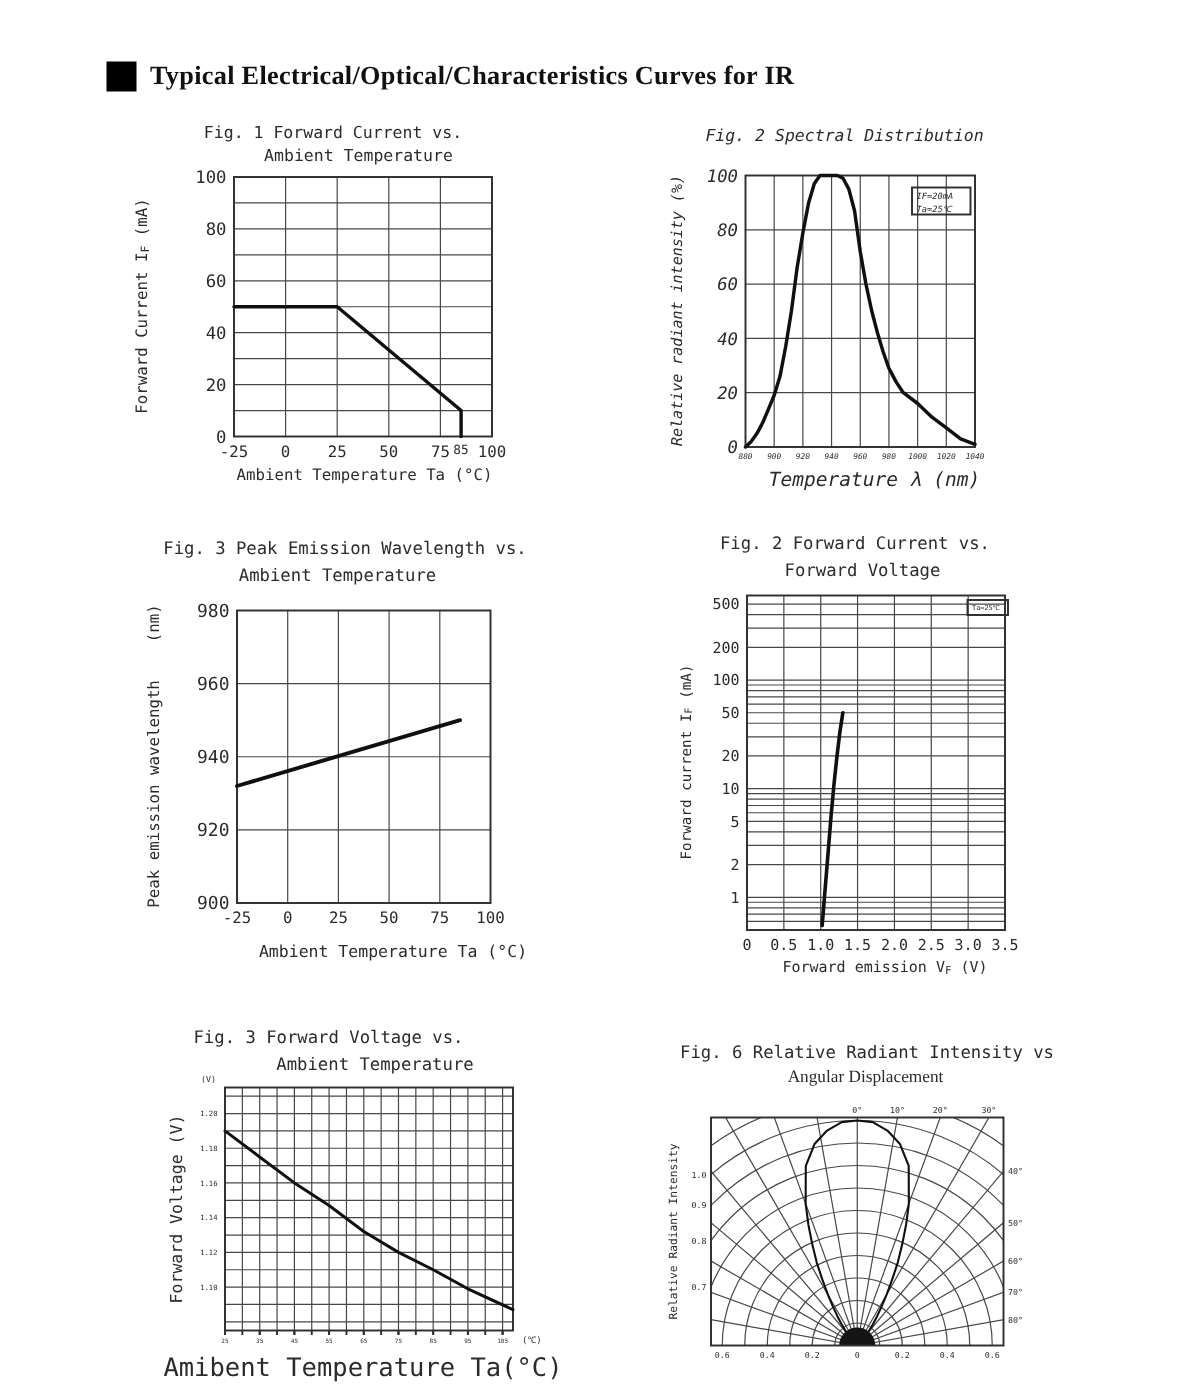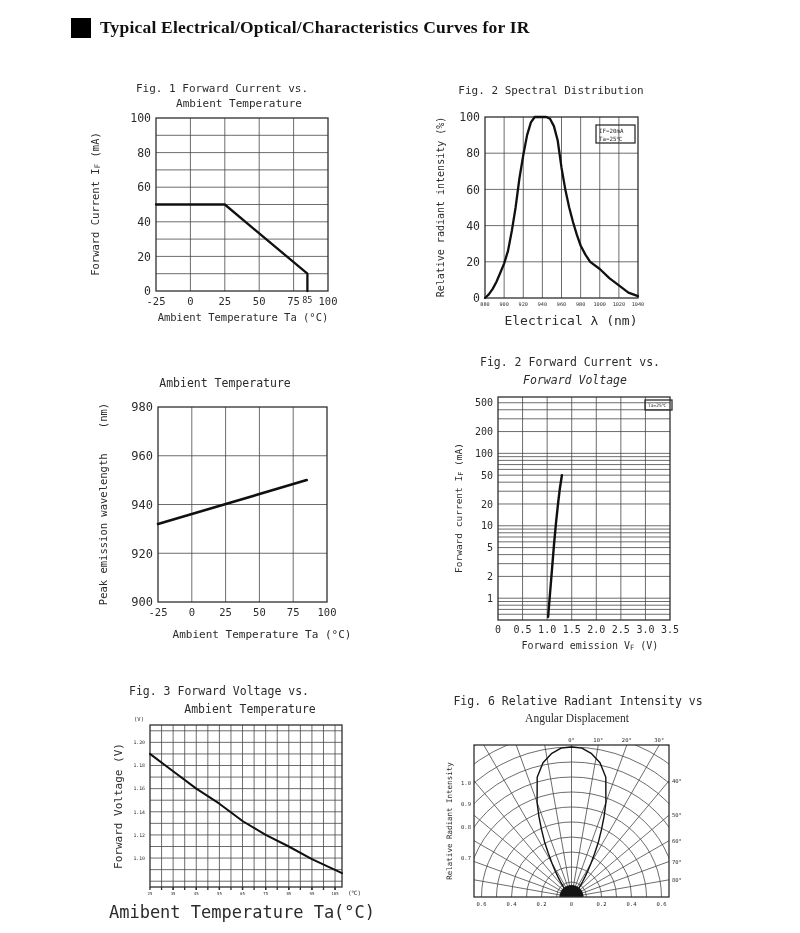--- a/index.html
+++ b/index.html
@@ -1,19 +1,19 @@
 <!DOCTYPE html>
 <html><head>
 <meta charset="utf-8">
 <style>
   html,body{margin:0;padding:0;}
   body{width:800px;height:933px;background:#ffffff;position:relative;overflow:hidden;
        font-family:"DejaVu Sans Mono", monospace;color:#2b2b2b;}
   .page{position:absolute;inset:0;background:#fff;}
-  header{position:absolute;left:56px;top:17px;display:flex;align-items:center;padding-left:15px;}
+  header{position:absolute;left:56px;top:40px;display:flex;align-items:center;padding-left:15px;}
   .sq{display:inline-block;width:20px;height:20px;background:#000;margin-right:9px;}
   h1{font-family:"Liberation Serif", serif;font-weight:bold;font-size:17.5px;color:#111;
      margin:0;letter-spacing:0.2px;}
   .fig{position:absolute;}
   .fig svg{position:absolute;left:0;top:0;}
   .ft{position:absolute;transform:translateX(-50%);font-size:11.5px;white-space:nowrap;
       color:#2b2b2b;}
   .xlab{position:absolute;transform:translateX(-50%);font-size:10.5px;white-space:nowrap;}
   .ylab{position:absolute;transform:translate(-50%,-50%) rotate(-90deg);white-space:pre;
         font-size:10.5px;}
@@ -63,21 +63,21 @@
         <text x="91" y="182.54" text-anchor="end" font-size="11.5">20</text>
         <text x="91" y="147.94" text-anchor="end" font-size="11.5">40</text>
         <text x="91" y="113.34" text-anchor="end" font-size="11.5">60</text>
         <text x="91" y="78.74" text-anchor="end" font-size="11.5">80</text>
         <text x="91" y="44.14" text-anchor="end" font-size="11.5">100</text>
         <path d="M96.0,126.5 L164.8,126.5 L247.4,195.7 L247.4,213.0" class="c" stroke-width="2.3"></path>
       </svg>
     <div class="xlab" style="left:183px;top:233px;"><span>Ambient Temperature Ta (°C)</span><span class="sub"></span><span></span></div>
   </section>
 
-  <section class="fig" style="left:408px;top:78px;width:360px;height:280px;">
+  <section class="fig" style="left:420px;top:78px;width:360px;height:280px;font-style:italic;">
     <div class="ft" style="left:143px;top:6px;font-size:11px;">Fig. 2 Spectral Distribution</div>
     <div class="ylab" style="left:32px;top:129px;font-size:10px;"><span>Relative radiant intensity (%)</span></div>
     <svg width="360" height="280" viewBox="0 0 360 280">
         <line x1="96.125" y1="39" x2="96.125" y2="220" class="g"></line>
         <line x1="115.25" y1="39" x2="115.25" y2="220" class="g"></line>
         <line x1="134.375" y1="39" x2="134.375" y2="220" class="g"></line>
         <line x1="153.5" y1="39" x2="153.5" y2="220" class="g"></line>
         <line x1="172.625" y1="39" x2="172.625" y2="220" class="g"></line>
         <line x1="191.75" y1="39" x2="191.75" y2="220" class="g"></line>
         <line x1="210.875" y1="39" x2="210.875" y2="220" class="g"></line>
@@ -99,24 +99,25 @@
         <text x="72" y="187.94" text-anchor="end" font-size="11.5">20</text>
         <text x="72" y="151.73999999999998" text-anchor="end" font-size="11.5">40</text>
         <text x="72" y="115.54" text-anchor="end" font-size="11.5">60</text>
         <text x="72" y="79.33999999999999" text-anchor="end" font-size="11.5">80</text>
         <text x="72" y="43.14" text-anchor="end" font-size="11.5">100</text>
         <path d="M77.0,220.0 L80.8,216.4 L84.7,210.9 L88.5,203.7 L92.3,194.7 L96.1,185.6 L100.0,172.9 L103.8,153.0 L107.6,129.5 L111.4,100.5 L115.3,77.0 L119.1,57.1 L122.9,44.4 L126.7,39.0 L132.5,39.0 L138.2,39.0 L142.0,40.8 L145.9,48.1 L149.7,62.5 L153.5,89.7 L157.3,111.4 L161.2,129.5 L165.0,144.0 L168.8,156.7 L172.6,167.5 L177.4,176.6 L182.2,183.8 L191.8,191.0 L201.3,200.1 L210.9,207.3 L220.4,214.6 L230.0,218.2" class="c" stroke-width="2.3"></path>
         <rect x="188" y="47" width="39" height="18" class="b" stroke-width="1"></rect>
         <text x="191" y="54.8" font-size="5.8">IF=20mA</text>
         <text x="191" y="63.199999999999996" font-size="5.8">Ta=25℃</text>
       </svg>
-    <div class="xlab" style="left:163px;top:235px;font-size:13px;"><span>Electrical λ (nm)</span></div>
+    <div class="xlab" style="left:163px;top:235px;font-size:13px;"><span>Temperature λ (nm)</span></div>
   </section>
 
   <section class="fig" style="left:60px;top:352px;width:330px;height:300px;">
+    <div class="ft" style="left:170px;top:6px;">Fig. 3 Peak Emission Wavelength vs.</div>
     <div class="ft" style="left:165px;top:24px;">Ambient Temperature</div>
     <div class="ylab" style="left:43px;top:152px;"><span>Peak emission wavelength    (nm)</span></div>
     <svg width="330" height="300" viewBox="0 0 330 300">
         <line x1="131.8" y1="55" x2="131.8" y2="250" class="g"></line>
         <line x1="165.60000000000002" y1="55" x2="165.60000000000002" y2="250" class="g"></line>
         <line x1="199.39999999999998" y1="55" x2="199.39999999999998" y2="250" class="g"></line>
         <line x1="233.20000000000002" y1="55" x2="233.20000000000002" y2="250" class="g"></line>
         <line x1="98" y1="201.25" x2="267" y2="201.25" class="g"></line>
         <line x1="98" y1="152.5" x2="267" y2="152.5" class="g"></line>
         <line x1="98" y1="103.75" x2="267" y2="103.75" class="g"></line>
@@ -132,21 +133,21 @@
         <text x="93" y="156.82" text-anchor="end" font-size="12">940</text>
         <text x="93" y="108.07" text-anchor="end" font-size="12">960</text>
         <text x="93" y="59.32" text-anchor="end" font-size="12">980</text>
         <path d="M98.0,172.0 L246.7,128.1" class="c" stroke-width="2.6"></path>
       </svg>
     <div class="xlab" style="left:202px;top:276px;font-size:11px;"><span>Ambient Temperature Ta (°C)</span></div>
   </section>
 
   <section class="fig" style="left:420px;top:352px;width:380px;height:310px;">
     <div class="ft" style="left:150px;top:3px;">Fig. 2 Forward Current vs.</div>
-    <div class="ft" style="left:155px;top:21px;font-style:italic;">Forward Voltage</div>
+    <div class="ft" style="left:155px;top:21px;">Forward Voltage</div>
     <div class="ylab" style="left:38px;top:156px;font-size:9.5px;"><span>Forward current I</span><span class="sub">F</span><span> (mA)</span></div>
     <svg width="380" height="310" viewBox="0 0 380 310">
         <line x1="102.57142857142857" y1="45" x2="102.57142857142857" y2="268" class="g"></line>
         <line x1="127.14285714285714" y1="45" x2="127.14285714285714" y2="268" class="g"></line>
         <line x1="151.71428571428572" y1="45" x2="151.71428571428572" y2="268" class="g"></line>
         <line x1="176.28571428571428" y1="45" x2="176.28571428571428" y2="268" class="g"></line>
         <line x1="200.85714285714286" y1="45" x2="200.85714285714286" y2="268" class="g"></line>
         <line x1="225.42857142857142" y1="45" x2="225.42857142857142" y2="268" class="g"></line>
         <line x1="78" y1="262.26554773568944" x2="250" y2="262.26554773568944" class="g"></line>
         <line x1="78" y1="257.41713742960906" x2="250" y2="257.41713742960906" class="g"></line>

